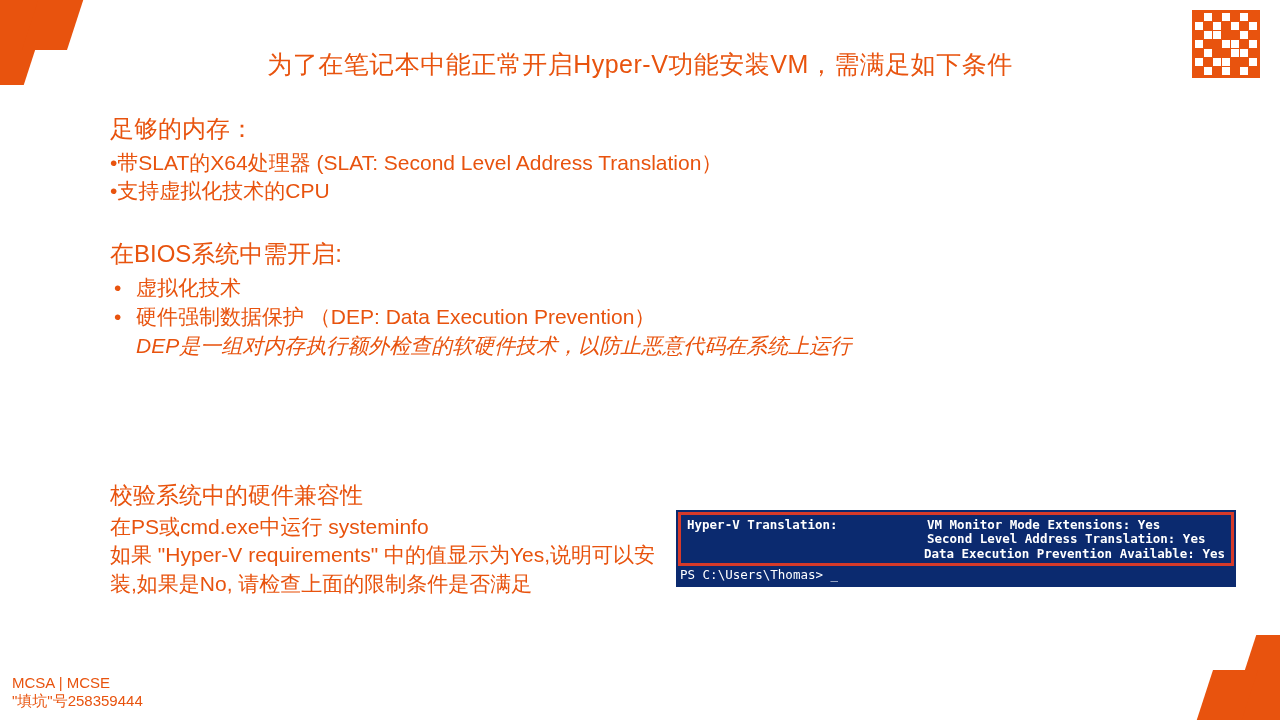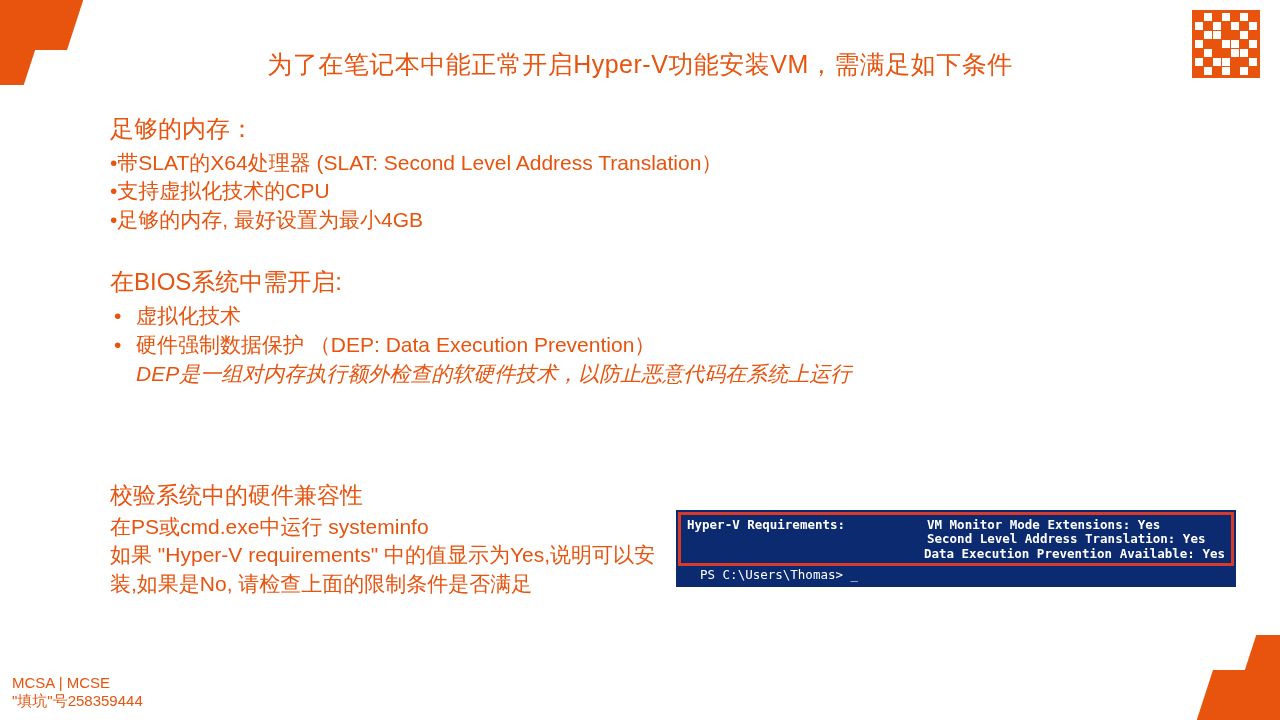--- a/index.html
+++ b/index.html
@@ -170,21 +170,21 @@
     width: 240px;
     font-weight: bold;
     white-space: pre;
   }
   .terminal .val {
     white-space: pre;
     font-weight: bold;
   }
   .terminal .prompt {
     color: #ffffff;
-    padding: 2px 6px 0 24px;
+    padding: 2px 6px 0 4px;
     white-space: pre;
   }
   .footer {
     position: absolute;
     left: 12px;
     bottom: 10px;
     font-size: 15px;
     color: #e8530e;
     line-height: 1.2;
     font-weight: 300;
@@ -253,21 +253,20 @@
     <div></div>
     <div class="b"></div>
 </div>
 
 <div class="content">
   <div class="title">为了在笔记本中能正常开启Hyper-V功能安装VM，需满足如下条件</div>
 
   <div class="section-head">足够的内存：</div>
   <div class="bullet-line">•带SLAT的X64处理器 (SLAT: Second Level Address Translation）</div>
   <div class="bullet-line">•支持虚拟化技术的CPU</div>
-  <div class="bullet-line">•足够的内存, 最好设置为最小4GB</div>
 
   <div class="gap"></div>
 
   <div class="section-head">在BIOS系统中需开启:</div>
   <ul class="list2">
     <li>虚拟化技术</li>
     <li>硬件强制数据保护 （DEP: Data Execution Prevention）</li>
   </ul>
   <div class="italic-note">DEP是一组对内存执行额外检查的软硬件技术，以防止恶意代码在系统上运行</div>
 </div>
@@ -276,21 +275,21 @@
   <div class="h">校验系统中的硬件兼容性</div>
   <div class="line">
     <span>在PS或cmd.exe中运行 </span><span class="bold">systeminfo</span>
   </div>
   <div class="line">如果 "Hyper-V requirements" 中的值显示为Yes,说明可以安装,如果是No, 请检查上面的限制条件是否满足</div>
 </div>
 
 <div class="terminal">
   <div class="hl-box">
     <div class="row">
-        <span class="lab">Hyper-V Requirements:</span>
+        <span class="lab">Hyper-V Translation:</span>
         <span class="val">VM Monitor Mode Extensions: Yes</span>
       </div>
     <div class="row">
         <span class="lab"></span>
         <span class="val">Second Level Address Translation: Yes</span>
       </div>
     <div class="row">
         <span class="lab"></span>
         <span class="val">Data Execution Prevention Available: Yes</span>
       </div>

